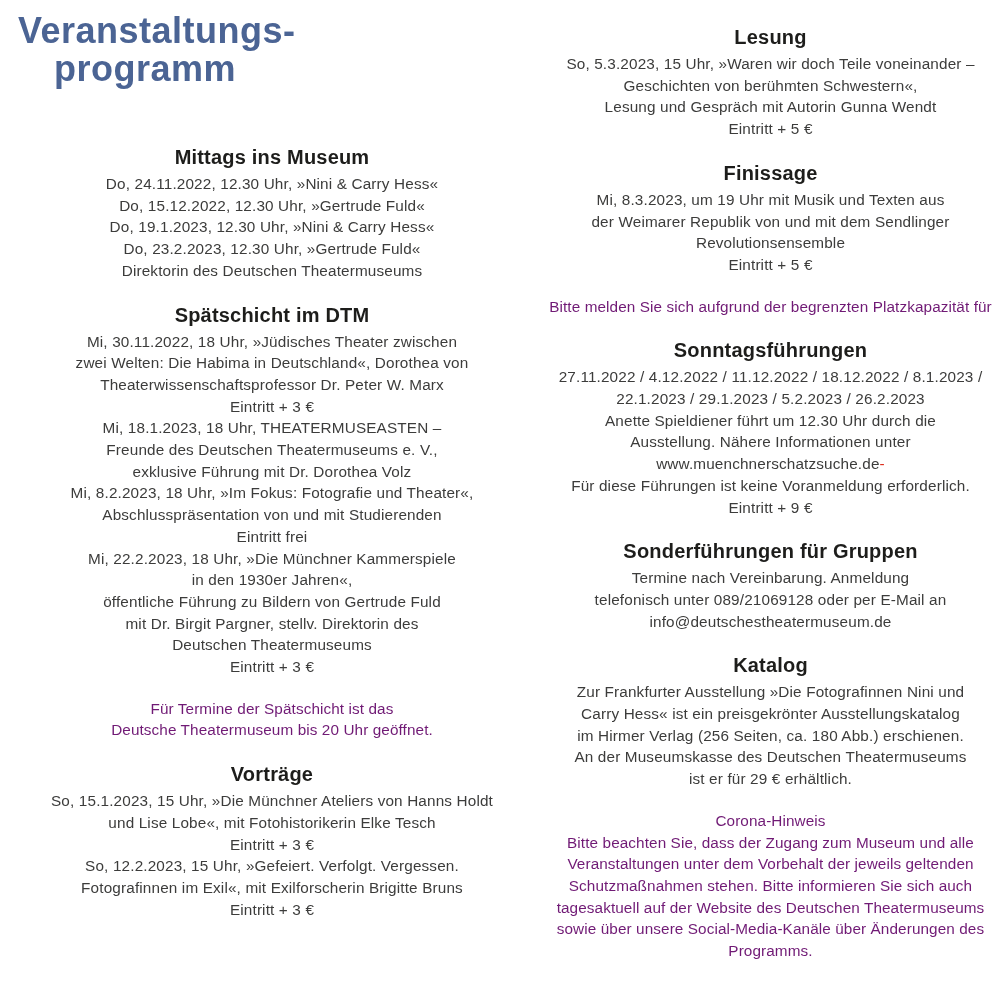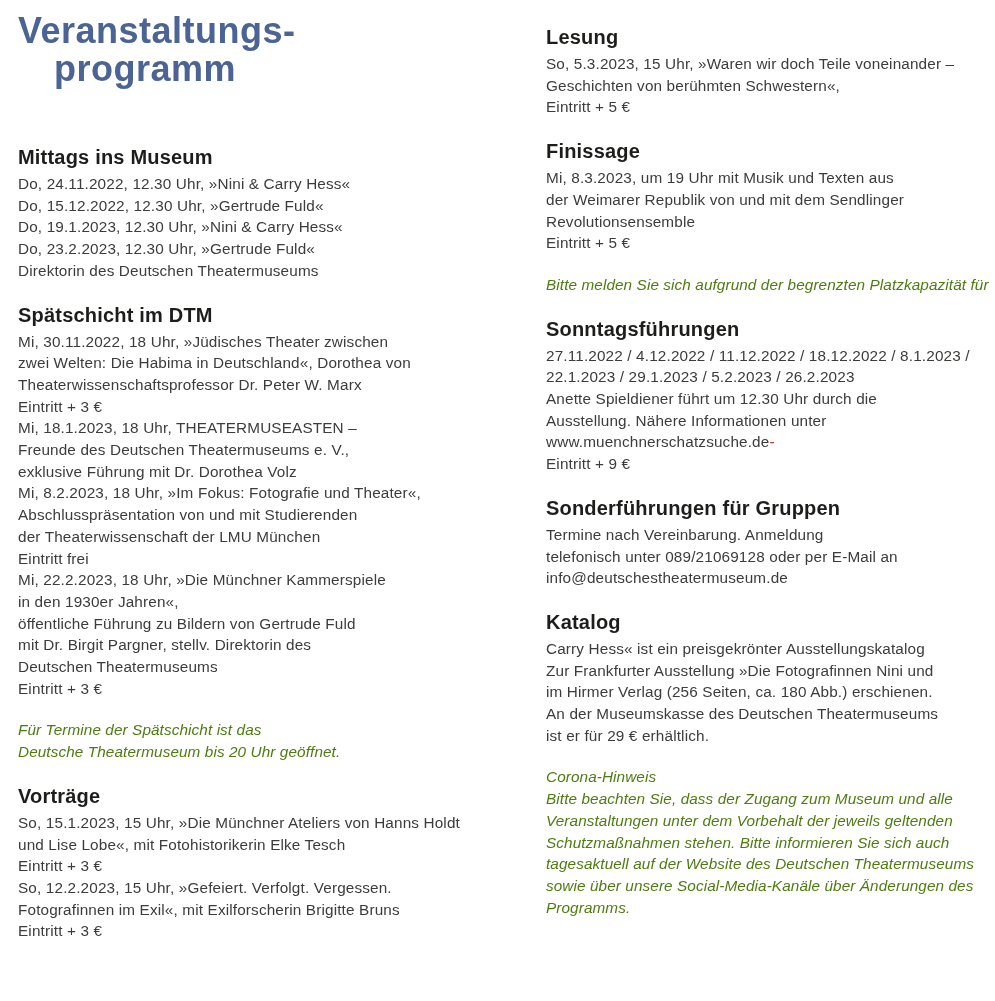--- a/index.html
+++ b/index.html
@@ -30,35 +30,34 @@
   .doc-title .t2 { padding-left: 36px; display: block; }
 
   section.event-section h2 {
     color: #1d1d1b;
     font-size: 20px;
     line-height: 25px;
     font-weight: bold;
     letter-spacing: 0.2px;
     margin: 0 0 3px 0;
   }
-  section { margin-top: 21px; }
+  section { margin-top: 21px; text-align: center; }
   .col-left  section:first-of-type,
   .col-right section:first-of-type { margin-top: 0; }
 
   .line {
     color: #3c3c3b;
     font-size: 15.3px;
     line-height: 21.7px;
     letter-spacing: 0.15px;
     white-space: nowrap;
   }
   section.note { margin-top: 20px; }
   section.note .line {
-    font-style: italic;
-    color: #4d7c0f;
+    color: #701a75;
     letter-spacing: 0.1px;
   }
   .red-mark { color: #dd2f1e; }
 </style>
 </head>
 <body>
 
 <div class="page">
   <div class="content">
     <div class="col-left">
@@ -79,21 +78,20 @@
           <h2>Spätschicht im DTM</h2>
           <div class="line">Mi, 30.11.2022, 18 Uhr, »Jüdisches Theater zwischen</div>
           <div class="line">zwei Welten: Die Habima in Deutschland«, Dorothea von</div>
           <div class="line">Theaterwissenschaftsprofessor Dr. Peter W. Marx</div>
           <div class="line">Eintritt + 3 €</div>
           <div class="line">Mi, 18.1.2023, 18 Uhr, THEATERMUSEASTEN –</div>
           <div class="line">Freunde des Deutschen Theatermuseums e. V.,</div>
           <div class="line">exklusive Führung mit Dr. Dorothea Volz</div>
           <div class="line">Mi, 8.2.2023, 18 Uhr, »Im Fokus: Fotografie und Theater«,</div>
           <div class="line">Abschlusspräsentation von und mit Studierenden</div>
-          <div class="line">der Theaterwissenschaft der LMU München</div>
           <div class="line">Eintritt frei</div>
           <div class="line">Mi, 22.2.2023, 18 Uhr, »Die Münchner Kammerspiele</div>
           <div class="line">in den 1930er Jahren«,</div>
           <div class="line">öffentliche Führung zu Bildern von Gertrude Fuld</div>
           <div class="line">mit Dr. Birgit Pargner, stellv. Direktorin des</div>
           <div class="line">Deutschen Theatermuseums</div>
           <div class="line">Eintritt + 3 €</div>
         </section>
         <section class="note">
           <div class="line">Für Termine der Spätschicht ist das</div>
@@ -108,51 +106,53 @@
           <div class="line">Fotografinnen im Exil«, mit Exilforscherin Brigitte Bruns</div>
           <div class="line">Eintritt + 3 €</div>
         </section>
       </div>
     <div class="col-right">
 
     <section class="event-section">
           <h2>Lesung</h2>
           <div class="line">So, 5.3.2023, 15 Uhr, »Waren wir doch Teile voneinander –</div>
           <div class="line">Geschichten von berühmten Schwestern«,</div>
+          <div class="line">Lesung und Gespräch mit Autorin Gunna Wendt</div>
           <div class="line">Eintritt + 5 €</div>
         </section>
         <section class="event-section">
           <h2>Finissage</h2>
           <div class="line">Mi, 8.3.2023, um 19 Uhr mit Musik und Texten aus</div>
           <div class="line">der Weimarer Republik von und mit dem Sendlinger</div>
           <div class="line">Revolutionsensemble</div>
           <div class="line">Eintritt + 5 €</div>
         </section>
         <section class="note">
           <div class="line">Bitte melden Sie sich aufgrund der begrenzten Platzkapazität für</div>
         </section>
         <section class="event-section">
           <h2>Sonntagsführungen</h2>
           <div class="line">27.11.2022 / 4.12.2022 / 11.12.2022 / 18.12.2022 / 8.1.2023 /</div>
           <div class="line">22.1.2023 / 29.1.2023 / 5.2.2023 / 26.2.2023</div>
           <div class="line">Anette Spieldiener führt um 12.30 Uhr durch die</div>
           <div class="line">Ausstellung. Nähere Informationen unter</div>
           <div class="line"><span>www.muenchnerschatzsuche.de</span><span class="red-mark">-</span></div>
+          <div class="line">Für diese Führungen ist keine Voranmeldung erforderlich.</div>
           <div class="line">Eintritt + 9 €</div>
         </section>
         <section class="event-section">
           <h2>Sonderführungen für Gruppen</h2>
           <div class="line">Termine nach Vereinbarung. Anmeldung</div>
           <div class="line">telefonisch unter 089/21069128 oder per E-Mail an</div>
           <div class="line">info@deutschestheatermuseum.de</div>
         </section>
         <section class="event-section">
           <h2>Katalog</h2>
+          <div class="line">Zur Frankfurter Ausstellung »Die Fotografinnen Nini und</div>
           <div class="line">Carry Hess« ist ein preisgekrönter Ausstellungskatalog</div>
-          <div class="line">Zur Frankfurter Ausstellung »Die Fotografinnen Nini und</div>
           <div class="line">im Hirmer Verlag (256 Seiten, ca. 180 Abb.) erschienen.</div>
           <div class="line">An der Museumskasse des Deutschen Theatermuseums</div>
           <div class="line">ist er für 29 € erhältlich.</div>
         </section>
         <section class="note">
           <div class="line">Corona-Hinweis</div>
           <div class="line">Bitte beachten Sie, dass der Zugang zum Museum und alle</div>
           <div class="line">Veranstaltungen unter dem Vorbehalt der jeweils geltenden</div>
           <div class="line">Schutzmaßnahmen stehen. Bitte informieren Sie sich auch</div>
           <div class="line">tagesaktuell auf der Website des Deutschen Theatermuseums</div>

